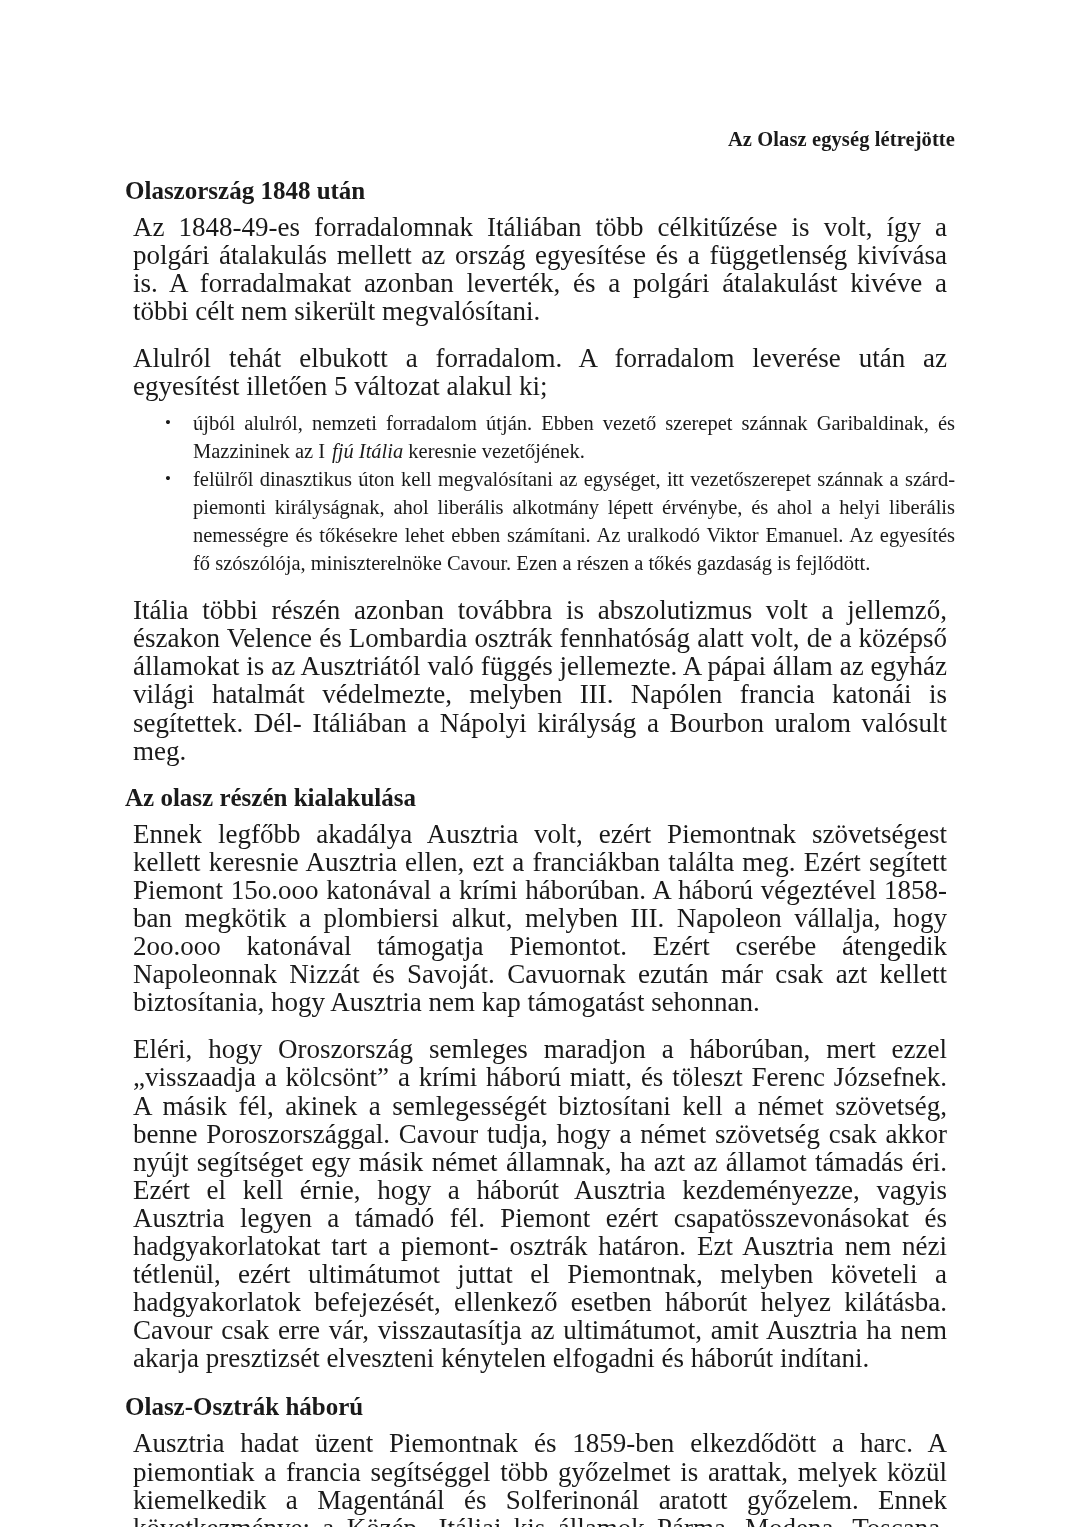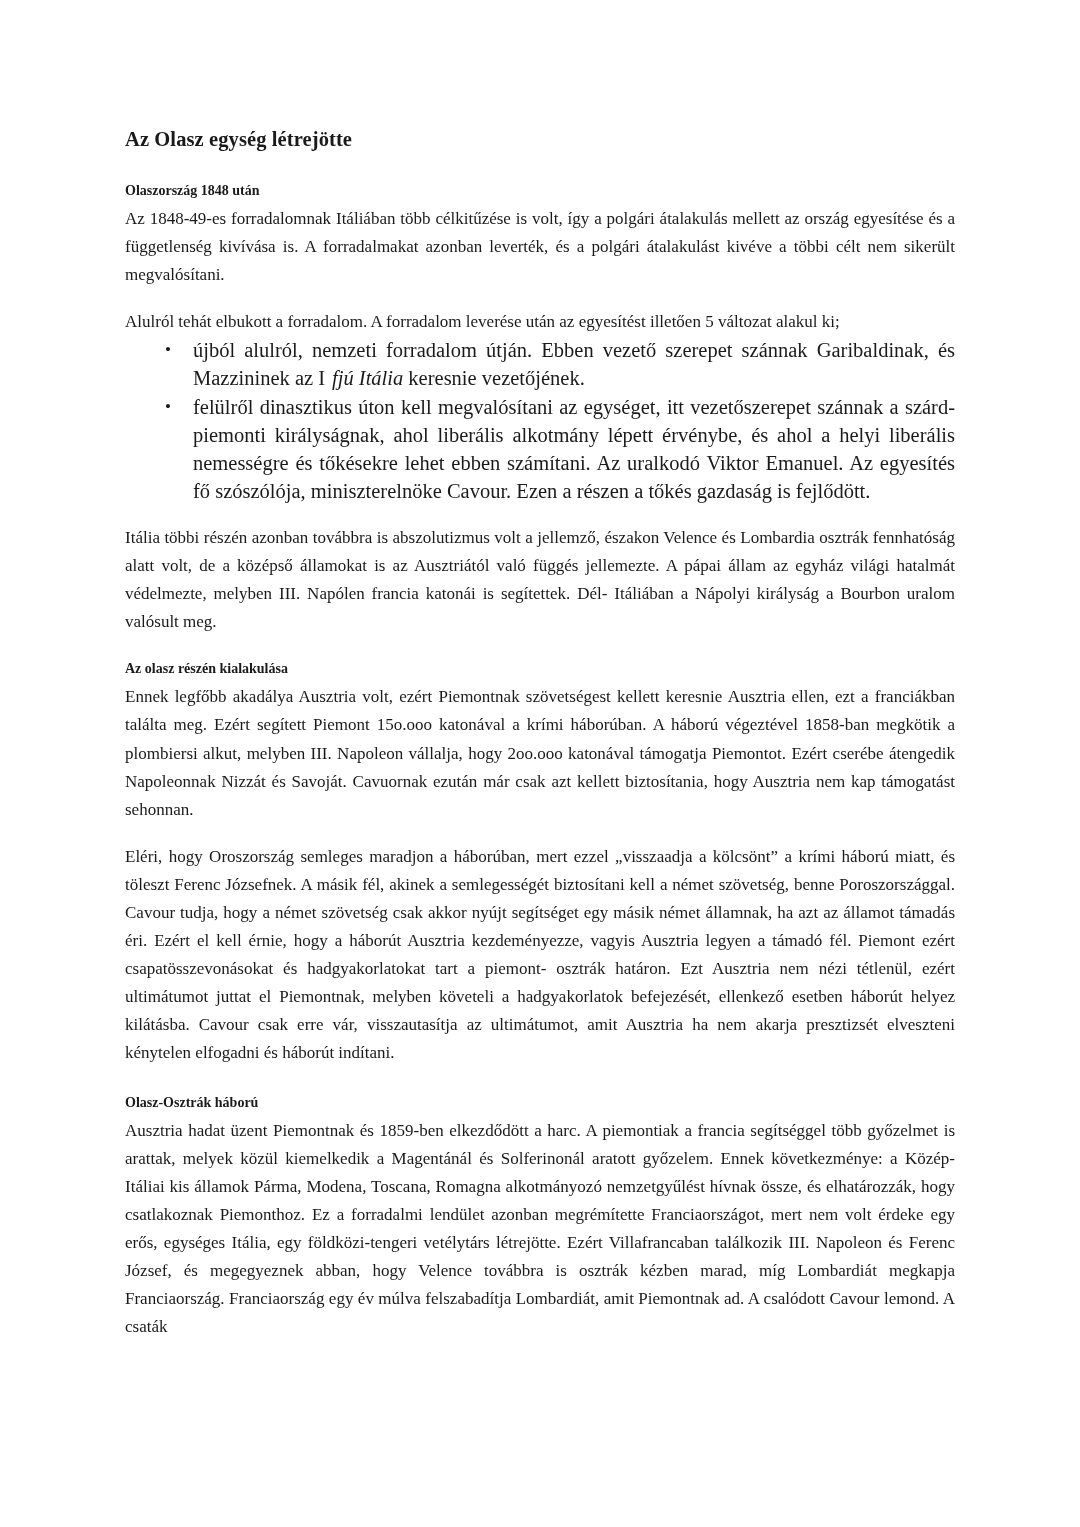--- a/index.html
+++ b/index.html
@@ -16,38 +16,38 @@
   }
   .page {
     position: relative;
     width: 1080px;
     height: 1527px;
     background: #ffffff;
     box-sizing: border-box;
     padding: 125px 125px 0 125px;
   }
   .doc-title {
-    text-align: left;
+    text-align: right;
     font-weight: bold;
     font-size: 20.5px;
     line-height: 28px;
     margin: 0 0 24px 0;
     letter-spacing: 0.1px;
   }
   .section-heading {
     font-weight: bold;
-    font-size: 14px;
+    font-size: 25px;
     line-height: 28px;
     margin: 0;
     text-align: left;
   }
   p.body-text {
-    font-size: 17px;
+    font-size: 27px;
     line-height: 28.1px;
-    margin: 0;
+    margin: 8px;
     text-align: justify;
     text-justify: inter-word;
     hyphens: none;
   }
   p.body-text.spaced {
     margin-top: 19px;
   }
   ul.bullets {
     list-style: none;
     margin: 0;

